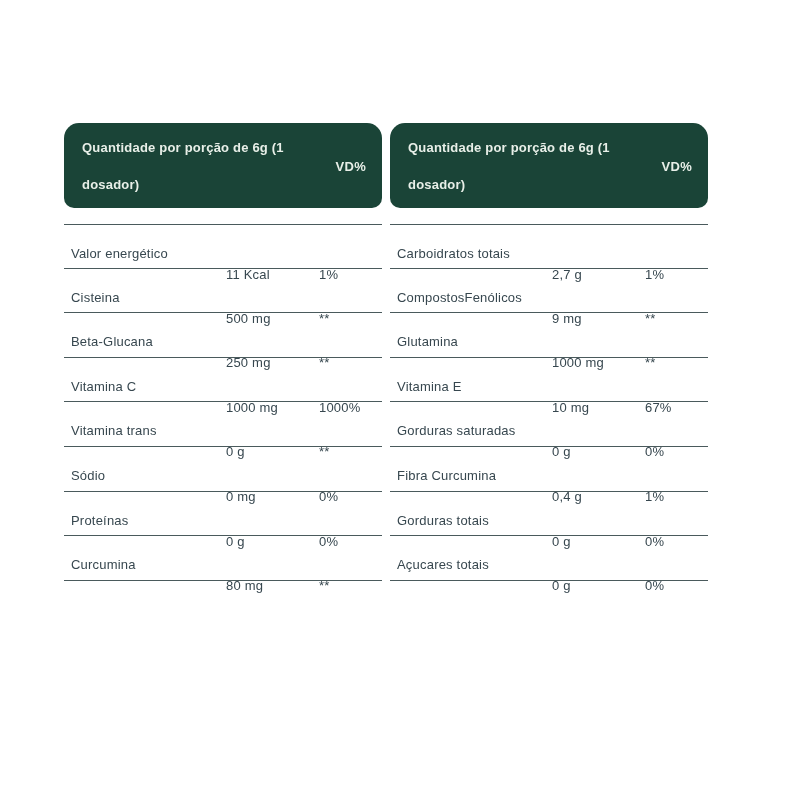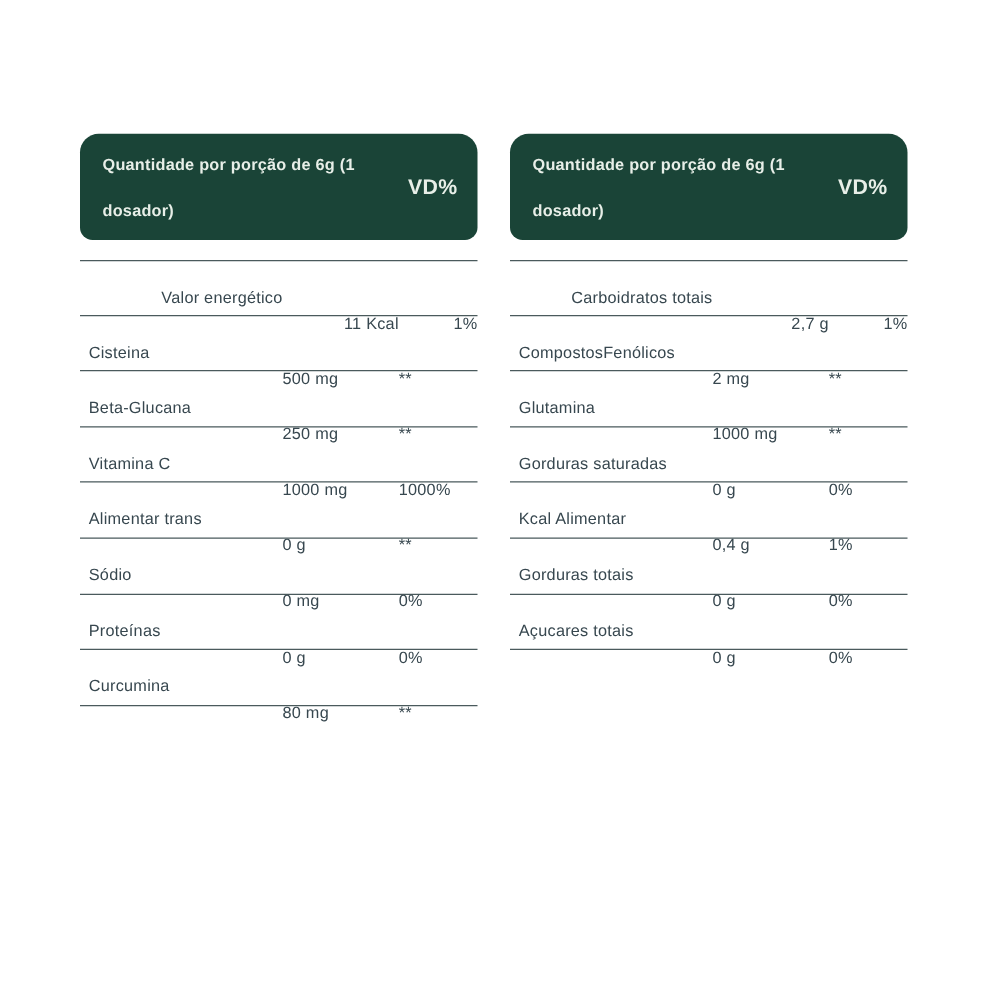--- a/index.html
+++ b/index.html
@@ -11,23 +11,23 @@
   }
   * { margin: 0; padding: 0; box-sizing: border-box; }
   html, body {
     width: 802px; height: 800px;
     background: var(--page-bg);
     font-family: "Liberation Sans", sans-serif;
     overflow: hidden;
   }
   .stage {
     position: absolute;
-    top: 107px; left: 64px;
+    top: 123px; left: 64px;
     display: flex;
-    gap: 26px;
+    gap: 8px;
   }
   .ntable { width: 318px; }
   .thead {
     position: relative;
     background: var(--header-bg);
     color: var(--header-text);
     height: 85px;
     border-radius: 15px 15px 10px 10px;
   }
   .thead .title {
@@ -36,37 +36,37 @@
     width: 240px;
     font-size: 13px;
     font-weight: bold;
     letter-spacing: 0.2px;
     line-height: 37px;
   }
   .thead .vd {
     position: absolute;
     top: 50%; right: 16px;
     transform: translateY(-50%);
-    font-size: 17px;
+    font-size: 13px;
     font-weight: bold;
     letter-spacing: 0.3px;
   }
   .tbody { margin-top: 16px; }
   .trow {
     display: grid;
     grid-template-columns: 155px 93px 1fr;
     align-items: center;
     height: 44.6px;
     padding-left: 7px;
     border-bottom: 1px solid var(--line-color);
     color: var(--body-text);
     font-size: 13px;
     letter-spacing: 0.2px;
   }
-  .tbody .trow:first-child { border-top: 1px solid var(--line-color); text-align: right; }
+  .tbody .trow:first-child { border-top: 1px solid var(--line-color); }
   .trow .amount, .trow .vd-val { white-space: nowrap; margin-top: 42px; }
 </style>
 </head>
 <body>
 
 <div class="stage">
 
   <div class="ntable">
     <div class="thead">
       <div class="title">Quantidade por porção de 6g (1 dosador)</div>
@@ -93,21 +93,21 @@
 
   <div class="trow">
     <span class="label">Vitamina C</span>
     <span class="amount">1000 mg</span>
     <span class="vd-val">1000%</span>
   </div>
 
 
 
   <div class="trow">
-    <span class="label">Alimentar trans</span>
+    <span class="label">Vitamina trans</span>
     <span class="amount">0 g</span>
     <span class="vd-val">**</span>
   </div>
 
   <div class="trow">
     <span class="label">Sódio</span>
     <span class="amount">0 mg</span>
     <span class="vd-val">0%</span>
   </div>
 
@@ -132,40 +132,45 @@
     </div>
     <div class="tbody">
   <div class="trow">
     <span class="label">Carboidratos totais</span>
     <span class="amount">2,7 g</span>
     <span class="vd-val">1%</span>
   </div>
 
   <div class="trow">
     <span class="label">CompostosFenólicos</span>
-    <span class="amount">2 mg</span>
+    <span class="amount">9 mg</span>
     <span class="vd-val">**</span>
   </div>
 
   <div class="trow">
     <span class="label">Glutamina</span>
     <span class="amount">1000 mg</span>
     <span class="vd-val">**</span>
   </div>
 
+  <div class="trow">
+    <span class="label">Vitamina E</span>
+    <span class="amount">10 mg</span>
+    <span class="vd-val">67%</span>
+  </div>
 
 
   <div class="trow">
     <span class="label">Gorduras saturadas</span>
     <span class="amount">0 g</span>
     <span class="vd-val">0%</span>
   </div>
 
   <div class="trow">
-    <span class="label">Kcal Alimentar</span>
+    <span class="label">Fibra Curcumina</span>
     <span class="amount">0,4 g</span>
     <span class="vd-val">1%</span>
   </div>
 
   <div class="trow">
     <span class="label">Gorduras totais</span>
     <span class="amount">0 g</span>
     <span class="vd-val">0%</span>
   </div>
 

